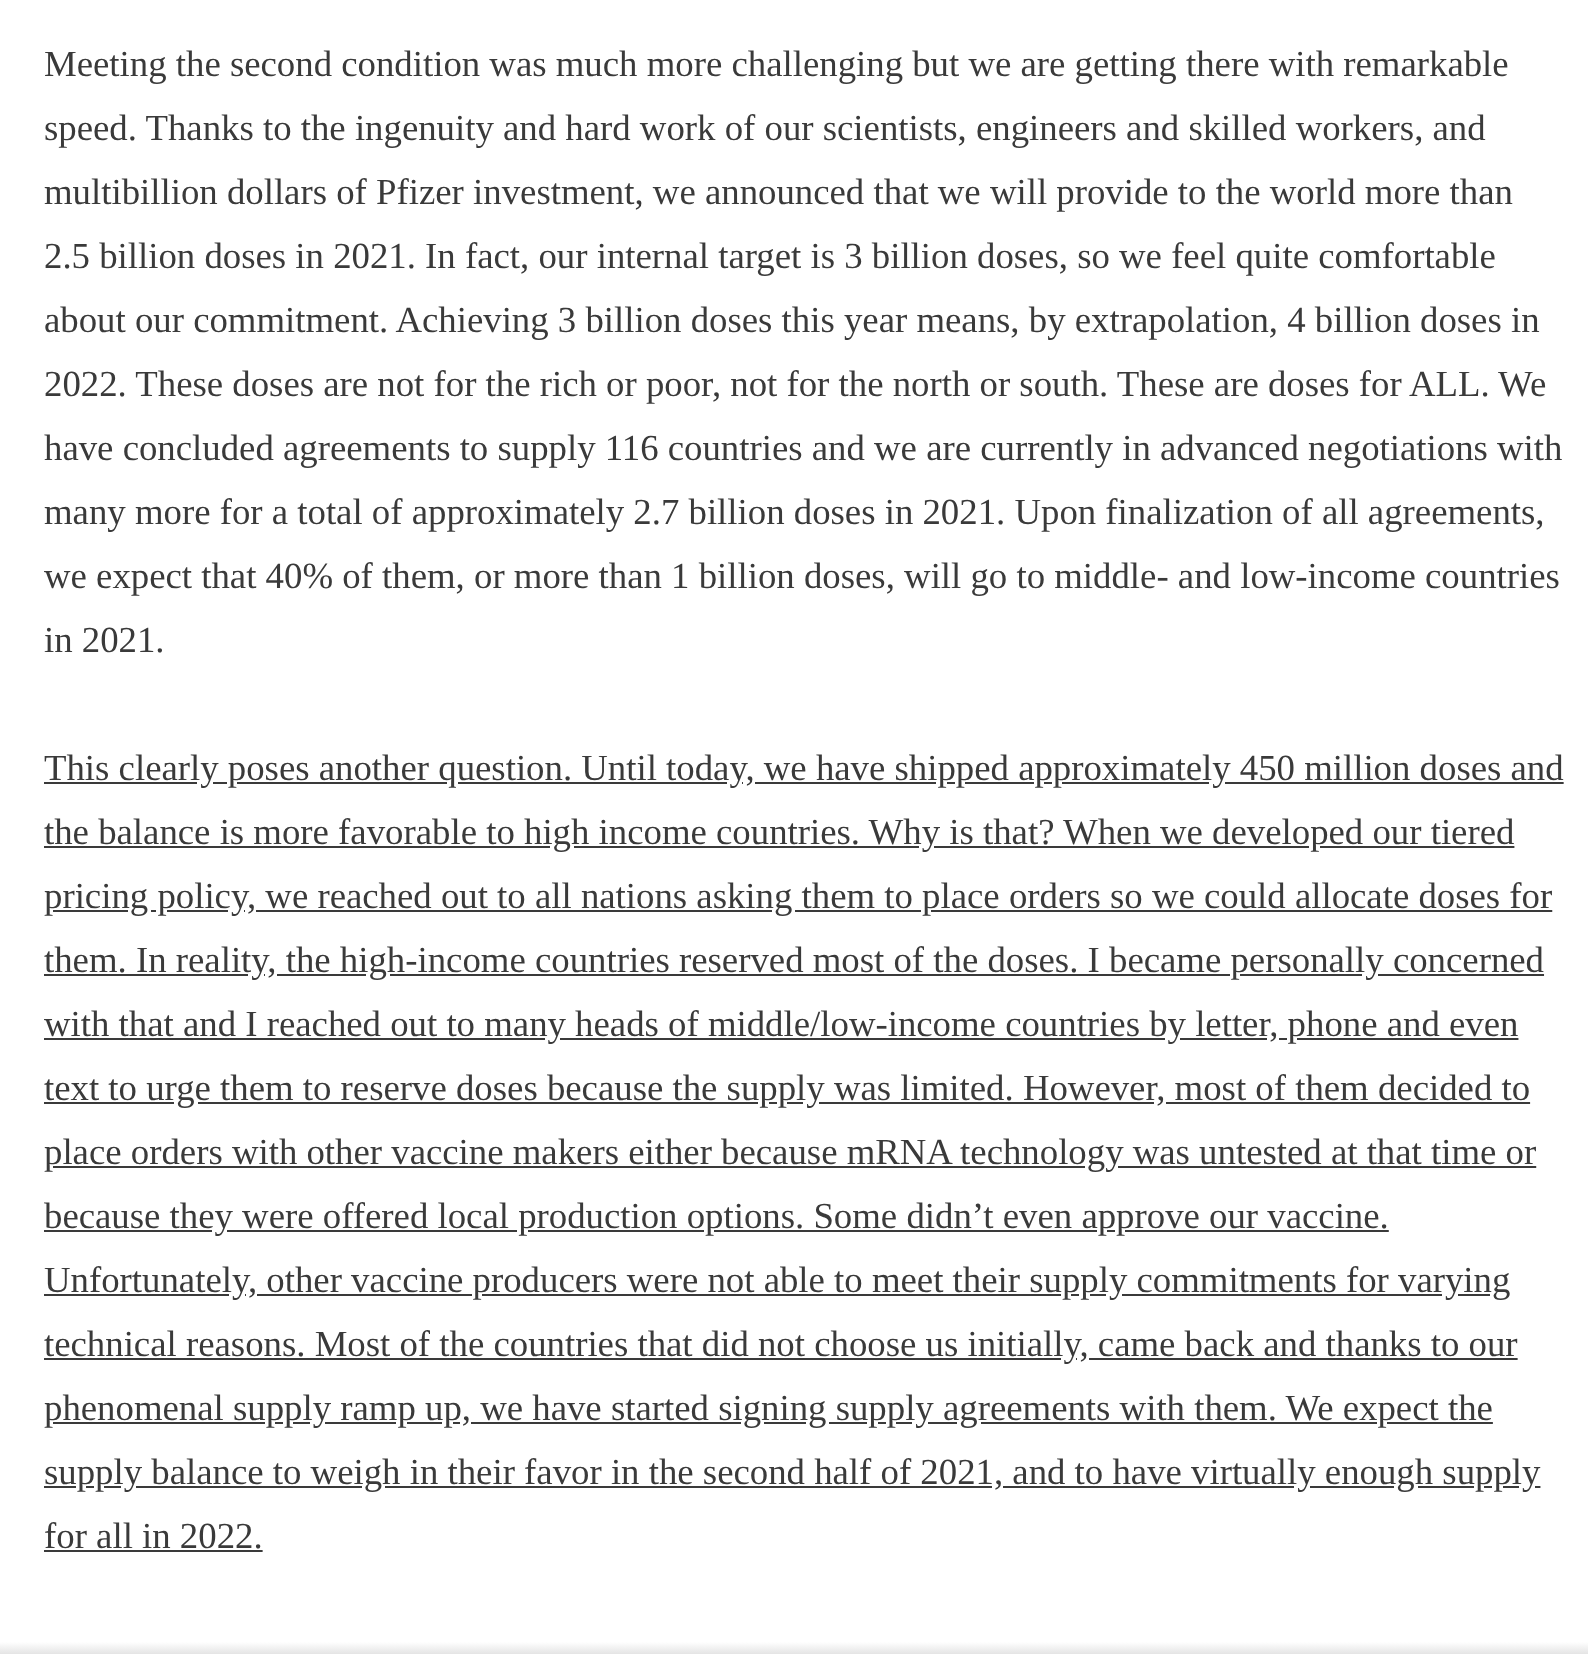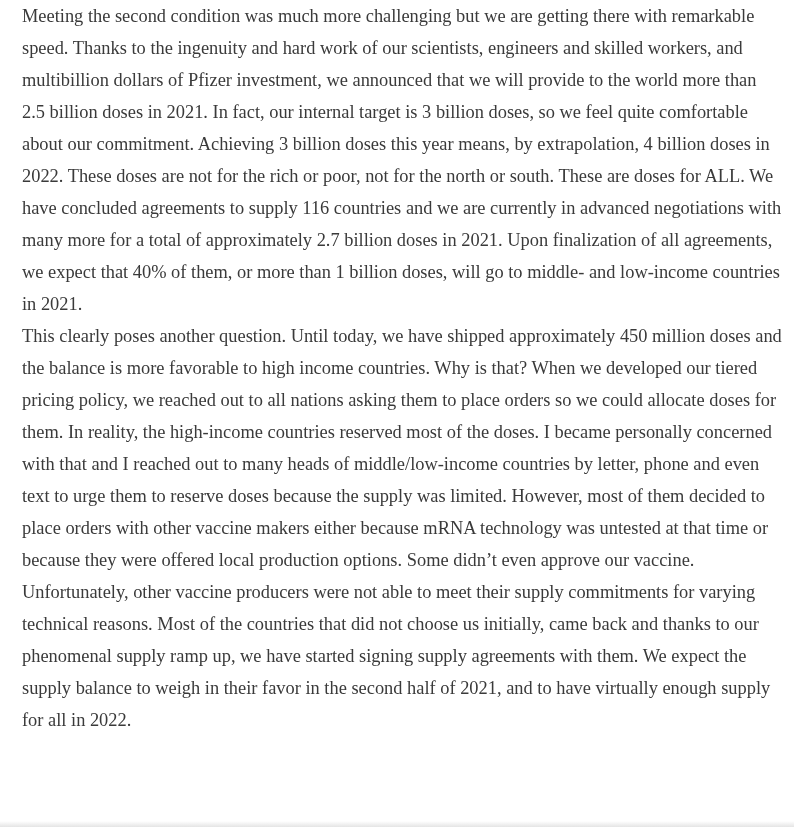--- a/index.html
+++ b/index.html
@@ -9,35 +9,37 @@
     }
     body {
       width: 794px;
       height: 827px;
       overflow: hidden;
       position: relative;
     }
     .article {
       position: absolute;
       left: 22px;
-      top: 0;
+      top: 16px;
       width: 760px;
       font-family: "Liberation Serif", "DejaVu Serif", serif;
       font-size: 18.4px;
       line-height: 32px;
       color: #3a3a3a;
     }
     .article p {
       margin: 0;
       padding: 0;
     }
     .article p.para-1 {
       margin-top: 0;
     }
     .article p.para-2 {
+      margin-top: 32px;
+      text-decoration: underline;
     }
     .bottom-fade {
       position: absolute;
       left: 0;
       right: 0;
       bottom: 0;
       height: 6px;
       background: linear-gradient(to bottom, rgba(230,230,230,0) 0%, rgba(225,225,225,0.9) 100%);
     }
   </style>

